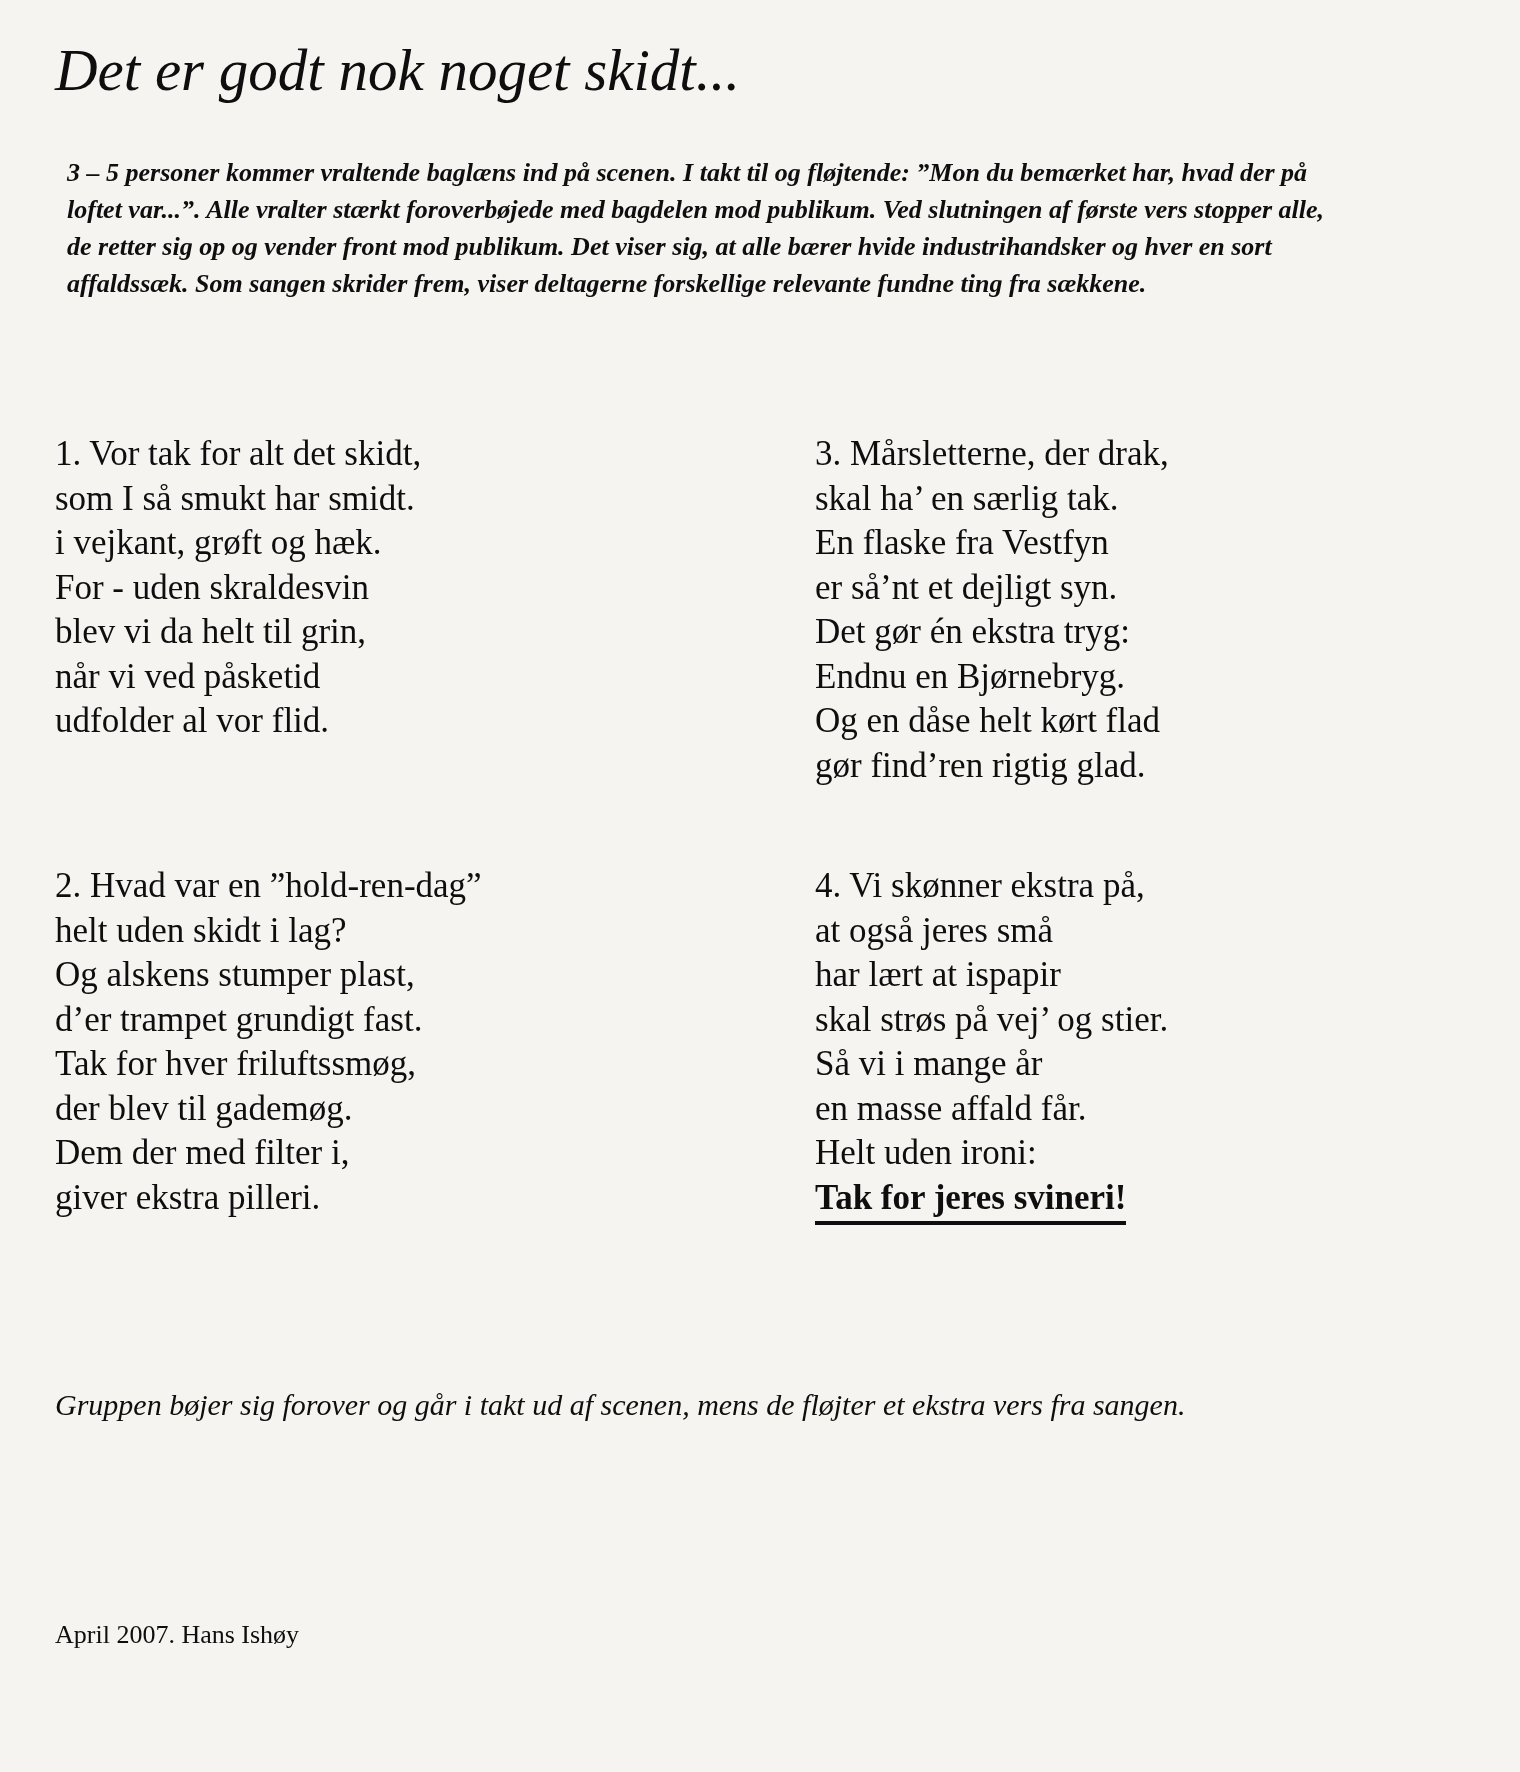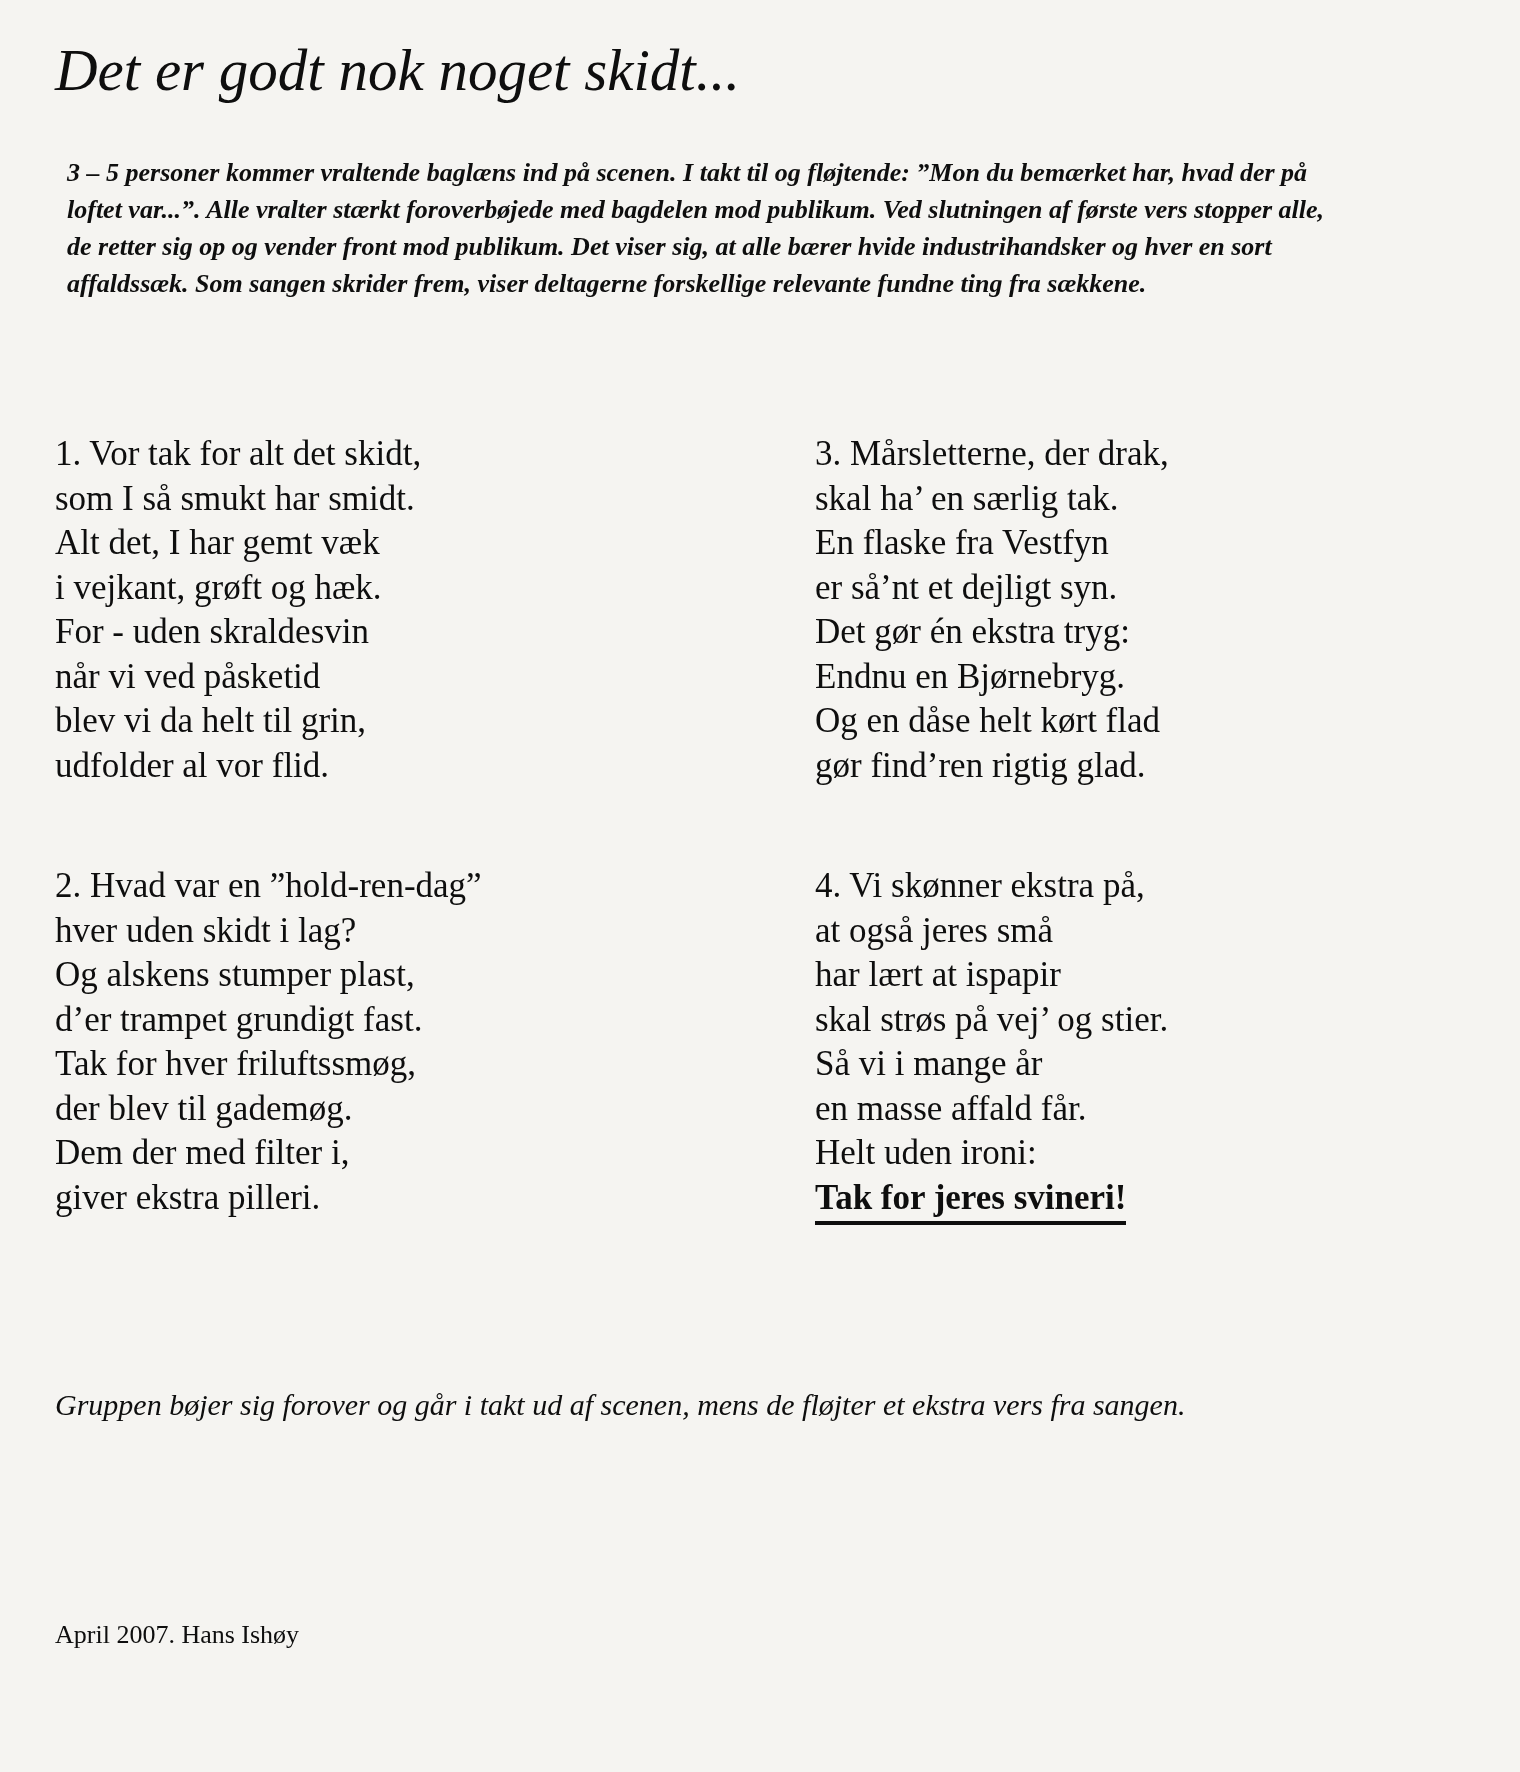--- a/index.html
+++ b/index.html
@@ -84,31 +84,30 @@
 
 <div class="page">
 
   <h1 class="title">Det er godt nok noget skidt...</h1>
 
   <p class="intro">3 – 5 personer kommer vraltende baglæns ind på scenen. I takt til og fløjtende: ”Mon du bemærket har, hvad der på loftet var...”. Alle vralter stærkt foroverbøjede med bagdelen mod publikum. Ved slutningen af første vers stopper alle, de retter sig op og vender front mod publikum. Det viser sig, at alle bærer hvide industrihandsker og hver en sort affaldssæk. Som sangen skrider frem, viser deltagerne forskellige relevante fundne ting fra sækkene.</p>
 
   <div class="verse verse-col-left verse-row-top">
       <div class="verse-line">1. Vor tak for alt det skidt,</div>
       <div class="verse-line">som I så smukt har smidt.</div>
-      <div class="verse-line">Alt det, I har gemt væk</div>
       <div class="verse-line">i vejkant, grøft og hæk.</div>
       <div class="verse-line">For - uden skraldesvin</div>
+      <div class="verse-line">blev vi da helt til grin,</div>
       <div class="verse-line">når vi ved påsketid</div>
-      <div class="verse-line">blev vi da helt til grin,</div>
       <div class="verse-line">udfolder al vor flid.</div>
     </div>
 
   <div class="verse verse-col-left verse-row-bottom">
       <div class="verse-line">2. Hvad var en ”hold-ren-dag”</div>
-      <div class="verse-line">hver uden skidt i lag?</div>
+      <div class="verse-line">helt uden skidt i lag?</div>
       <div class="verse-line">Og alskens stumper plast,</div>
       <div class="verse-line">d’er trampet grundigt fast.</div>
       <div class="verse-line">Tak for hver friluftssmøg,</div>
       <div class="verse-line">der blev til gademøg.</div>
       <div class="verse-line">Dem der med filter i,</div>
       <div class="verse-line">giver ekstra pilleri.</div>
     </div>
 
   <div class="verse verse-col-right verse-row-top">
       <div class="verse-line">3. Mårsletterne, der drak,</div>

